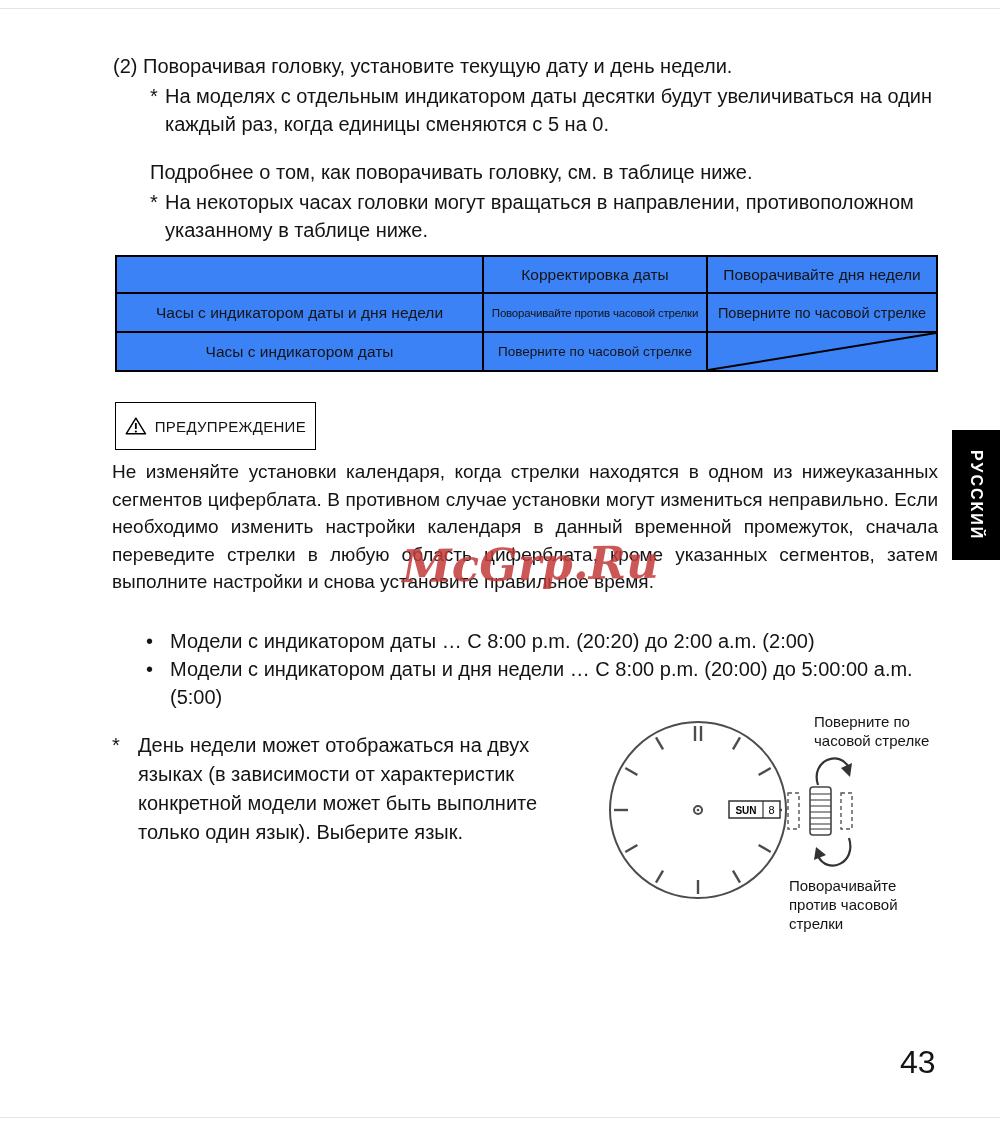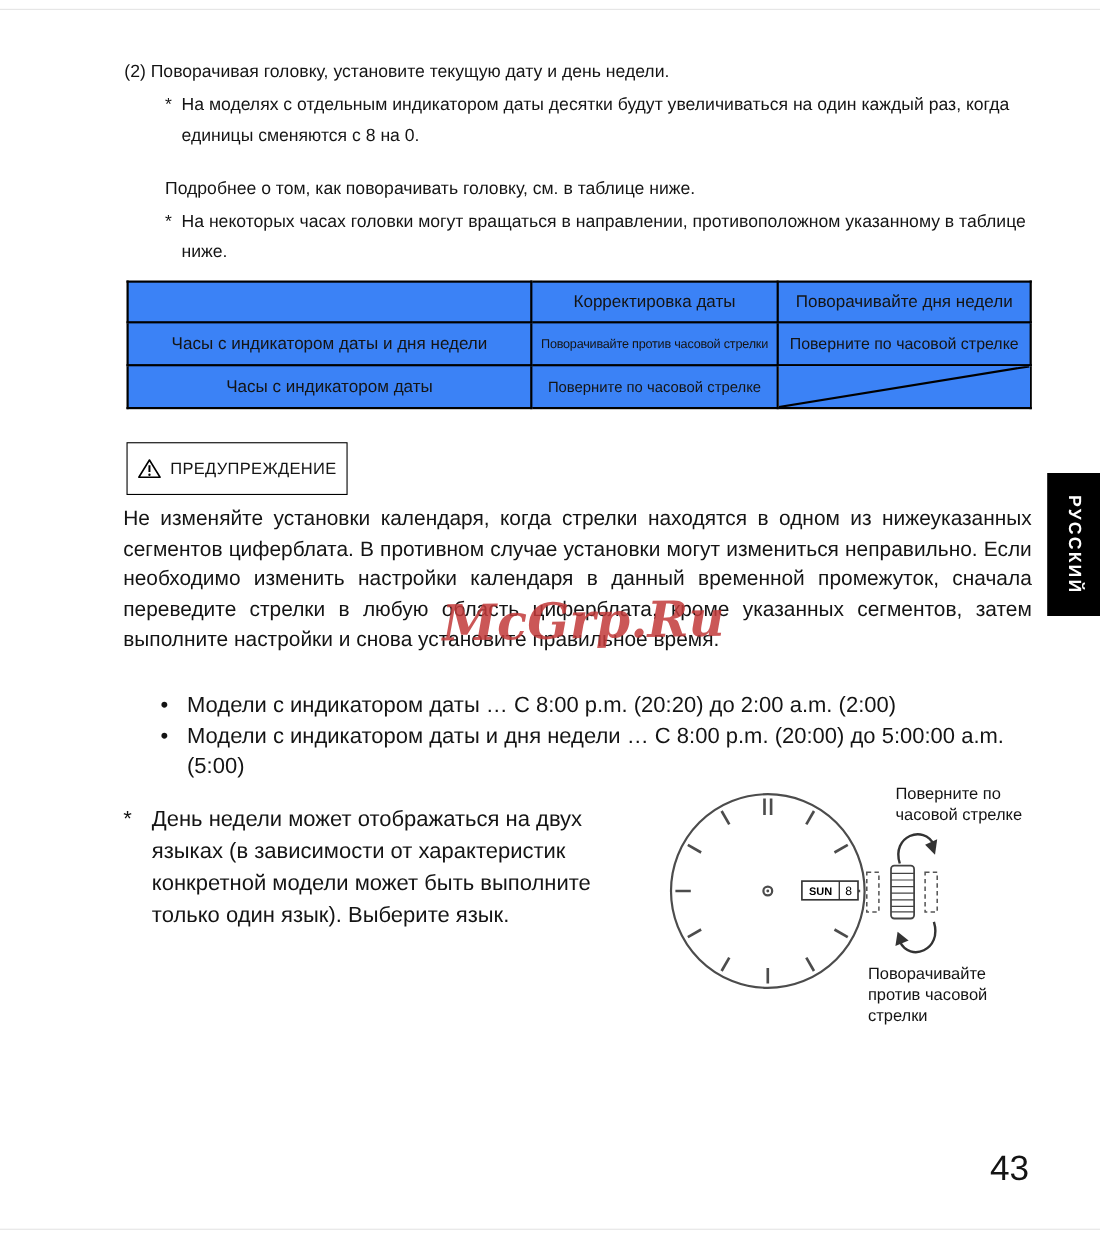--- a/index.html
+++ b/index.html
@@ -6,21 +6,21 @@
   html, body { margin: 0; padding: 0; }
   body {
     width: 1000px; height: 1125px;
     position: relative;
     background: #ffffff;
     font-family: "Liberation Sans", sans-serif;
     color: #141414;
     overflow: hidden;
   }
   .abs { position: absolute; }
-  .txt { font-size: 16px; line-height: 28px; }
+  .txt { font-size: 20px; line-height: 28px; }
 
   .scanline { left: 0; width: 1000px; height: 1px; background: #e4e4e4; }
 
   
   .hang { display: flex; }
   .hang .star { flex: 0 0 15px; }
   .hang .body { flex: 1; }
 
   
   .spec-table { position: absolute; left: 115px; top: 255px; border-collapse: collapse; table-layout: fixed; }
@@ -105,21 +105,21 @@
 </head>
 <body>
 
 <div class="abs scanline" style="top:8px"></div>
 <div class="abs scanline" style="top:1117px"></div>
 
 <div class="abs txt" style="left:113px; top:52px; width:840px">(2) Поворачивая головку, установите текущую дату и день недели.</div>
 
 <div class="abs txt hang" style="left:150px; top:82px; width:795px">
   <span class="star">*</span>
-  <span class="body">На моделях с отдельным индикатором даты десятки будут увеличиваться на один каждый раз, когда единицы сменяются с 8 на 0.</span>
+  <span class="body">На моделях с отдельным индикатором даты десятки будут увеличиваться на один каждый раз, когда единицы сменяются с 5 на 0.</span>
 </div>
 
 <div class="abs txt" style="left:150px; top:158px; width:800px">Подробнее о том, как поворачивать головку, см. в таблице ниже.</div>
 
 <div class="abs txt hang" style="left:150px; top:188px; width:795px">
   <span class="star">*</span>
   <span class="body">На некоторых часах головки могут вращаться в направлении, противоположном указанному в таблице ниже.</span>
 </div>
 
 <table class="spec-table">

